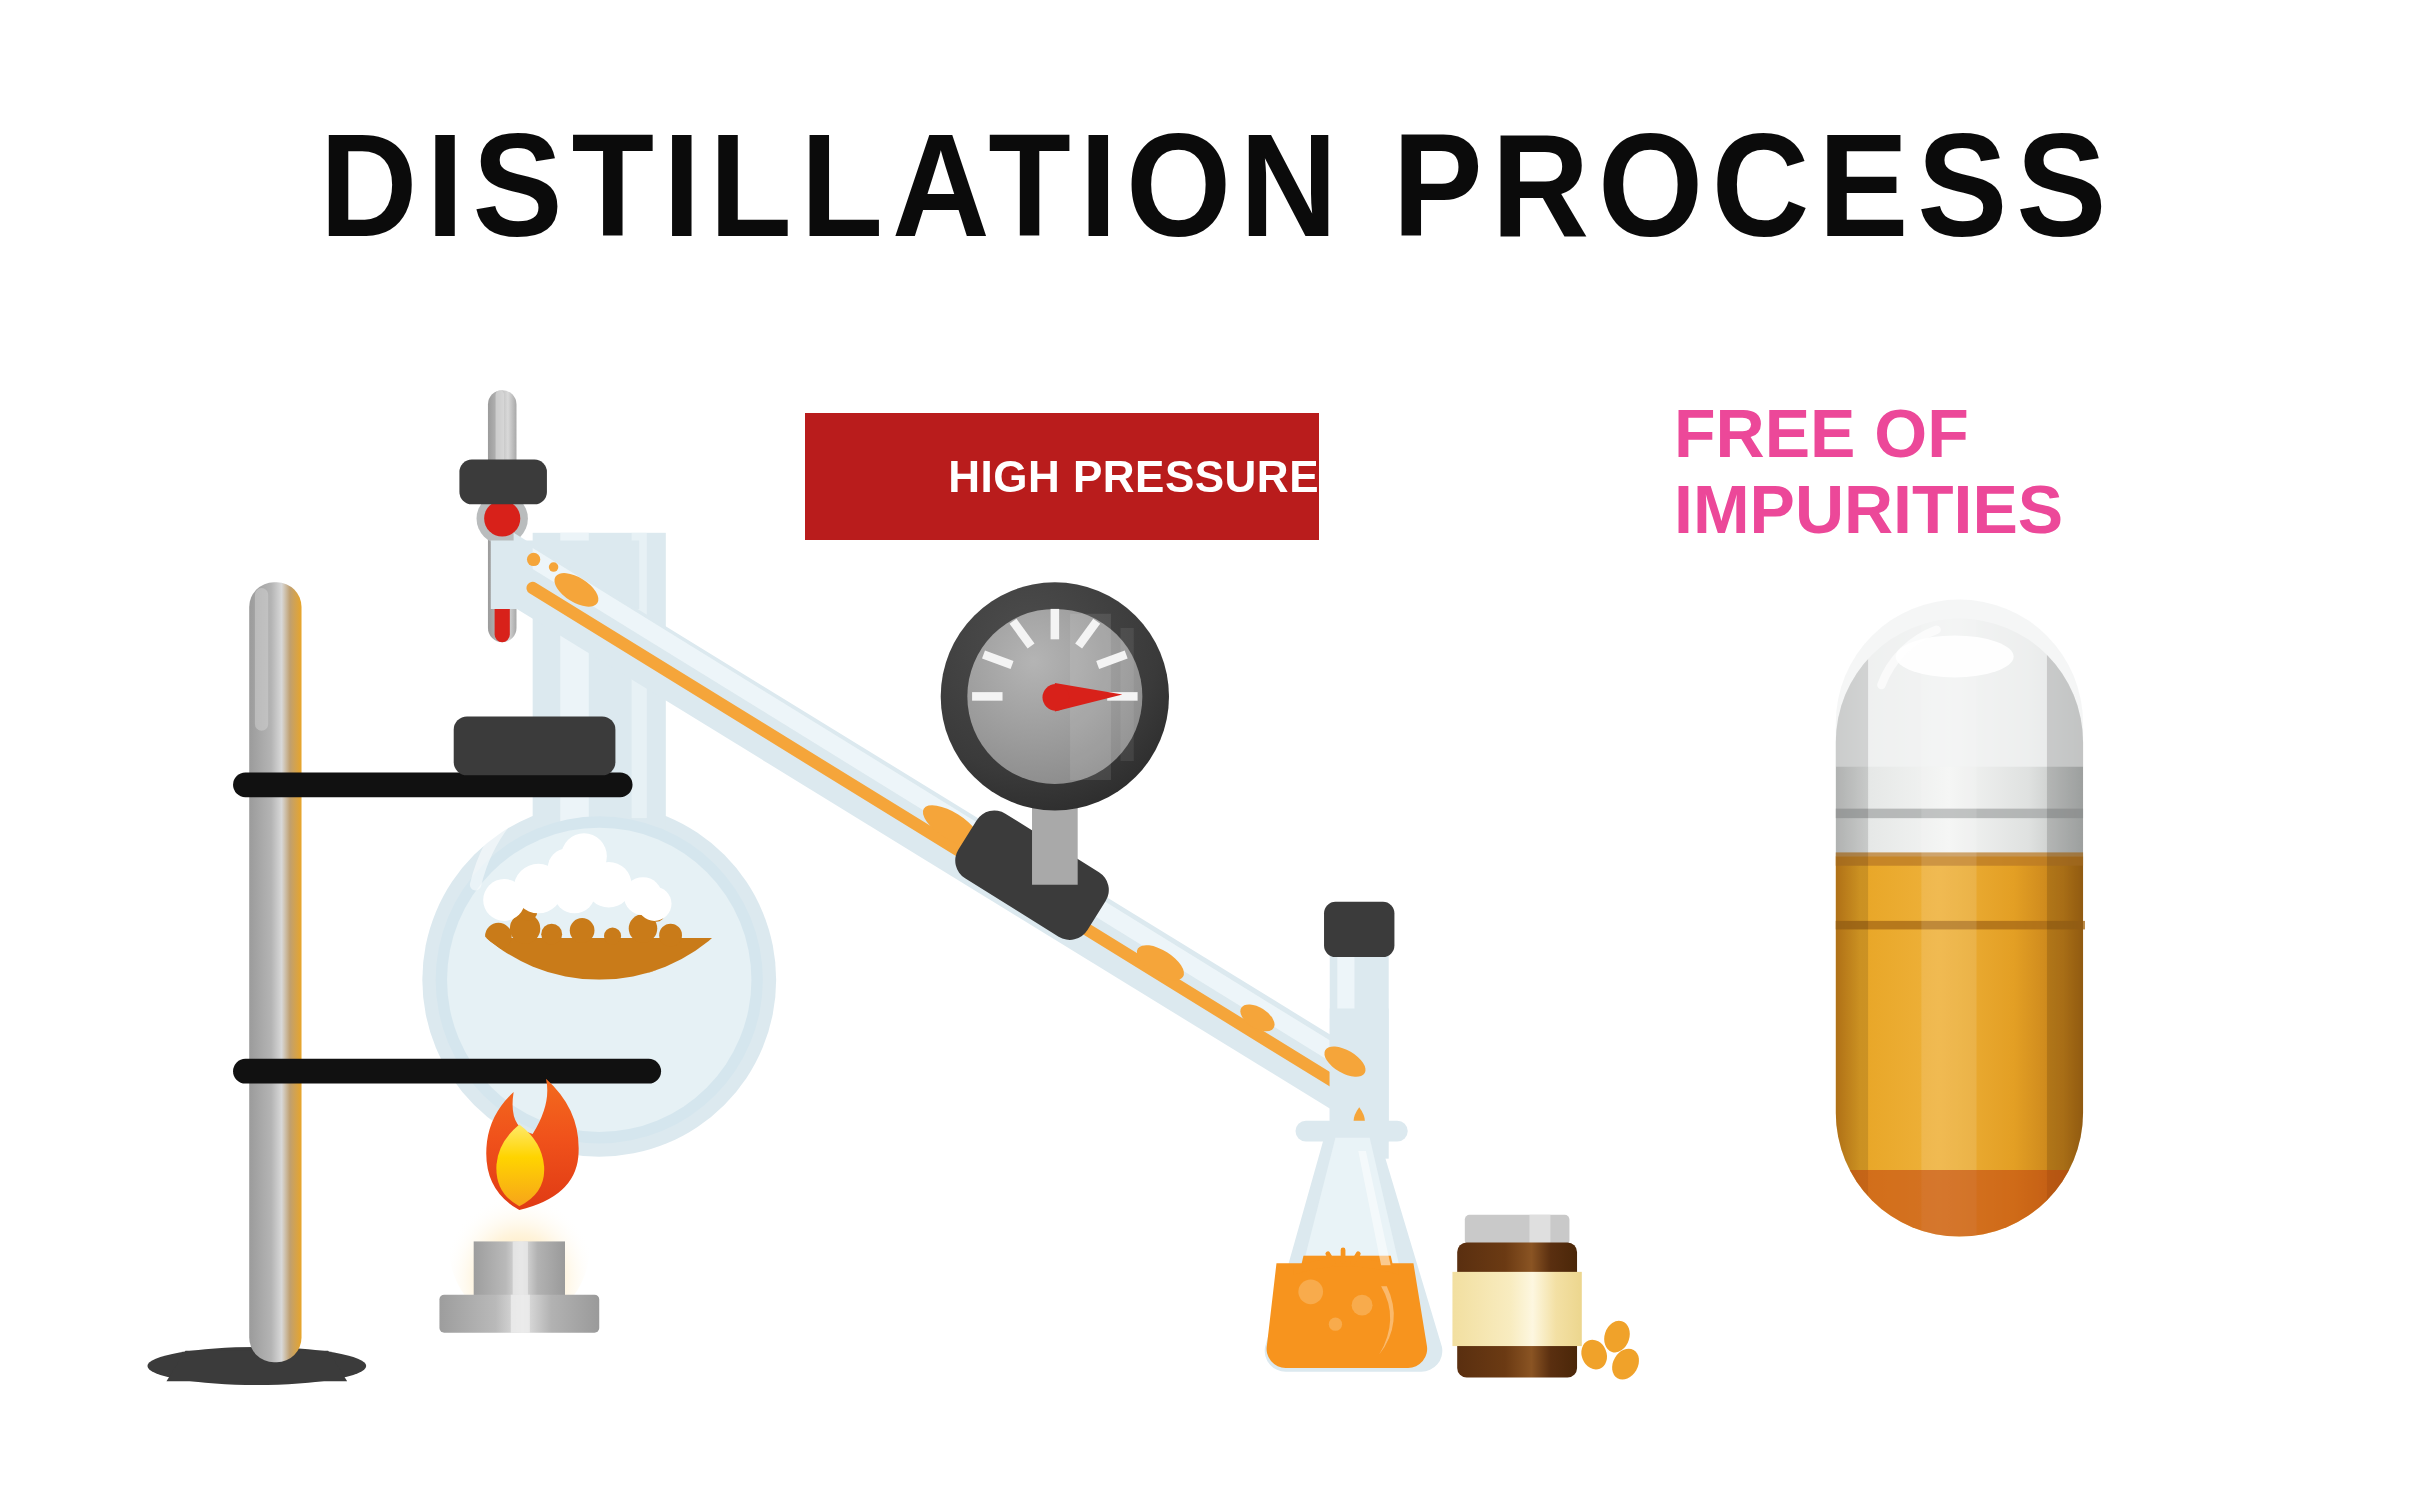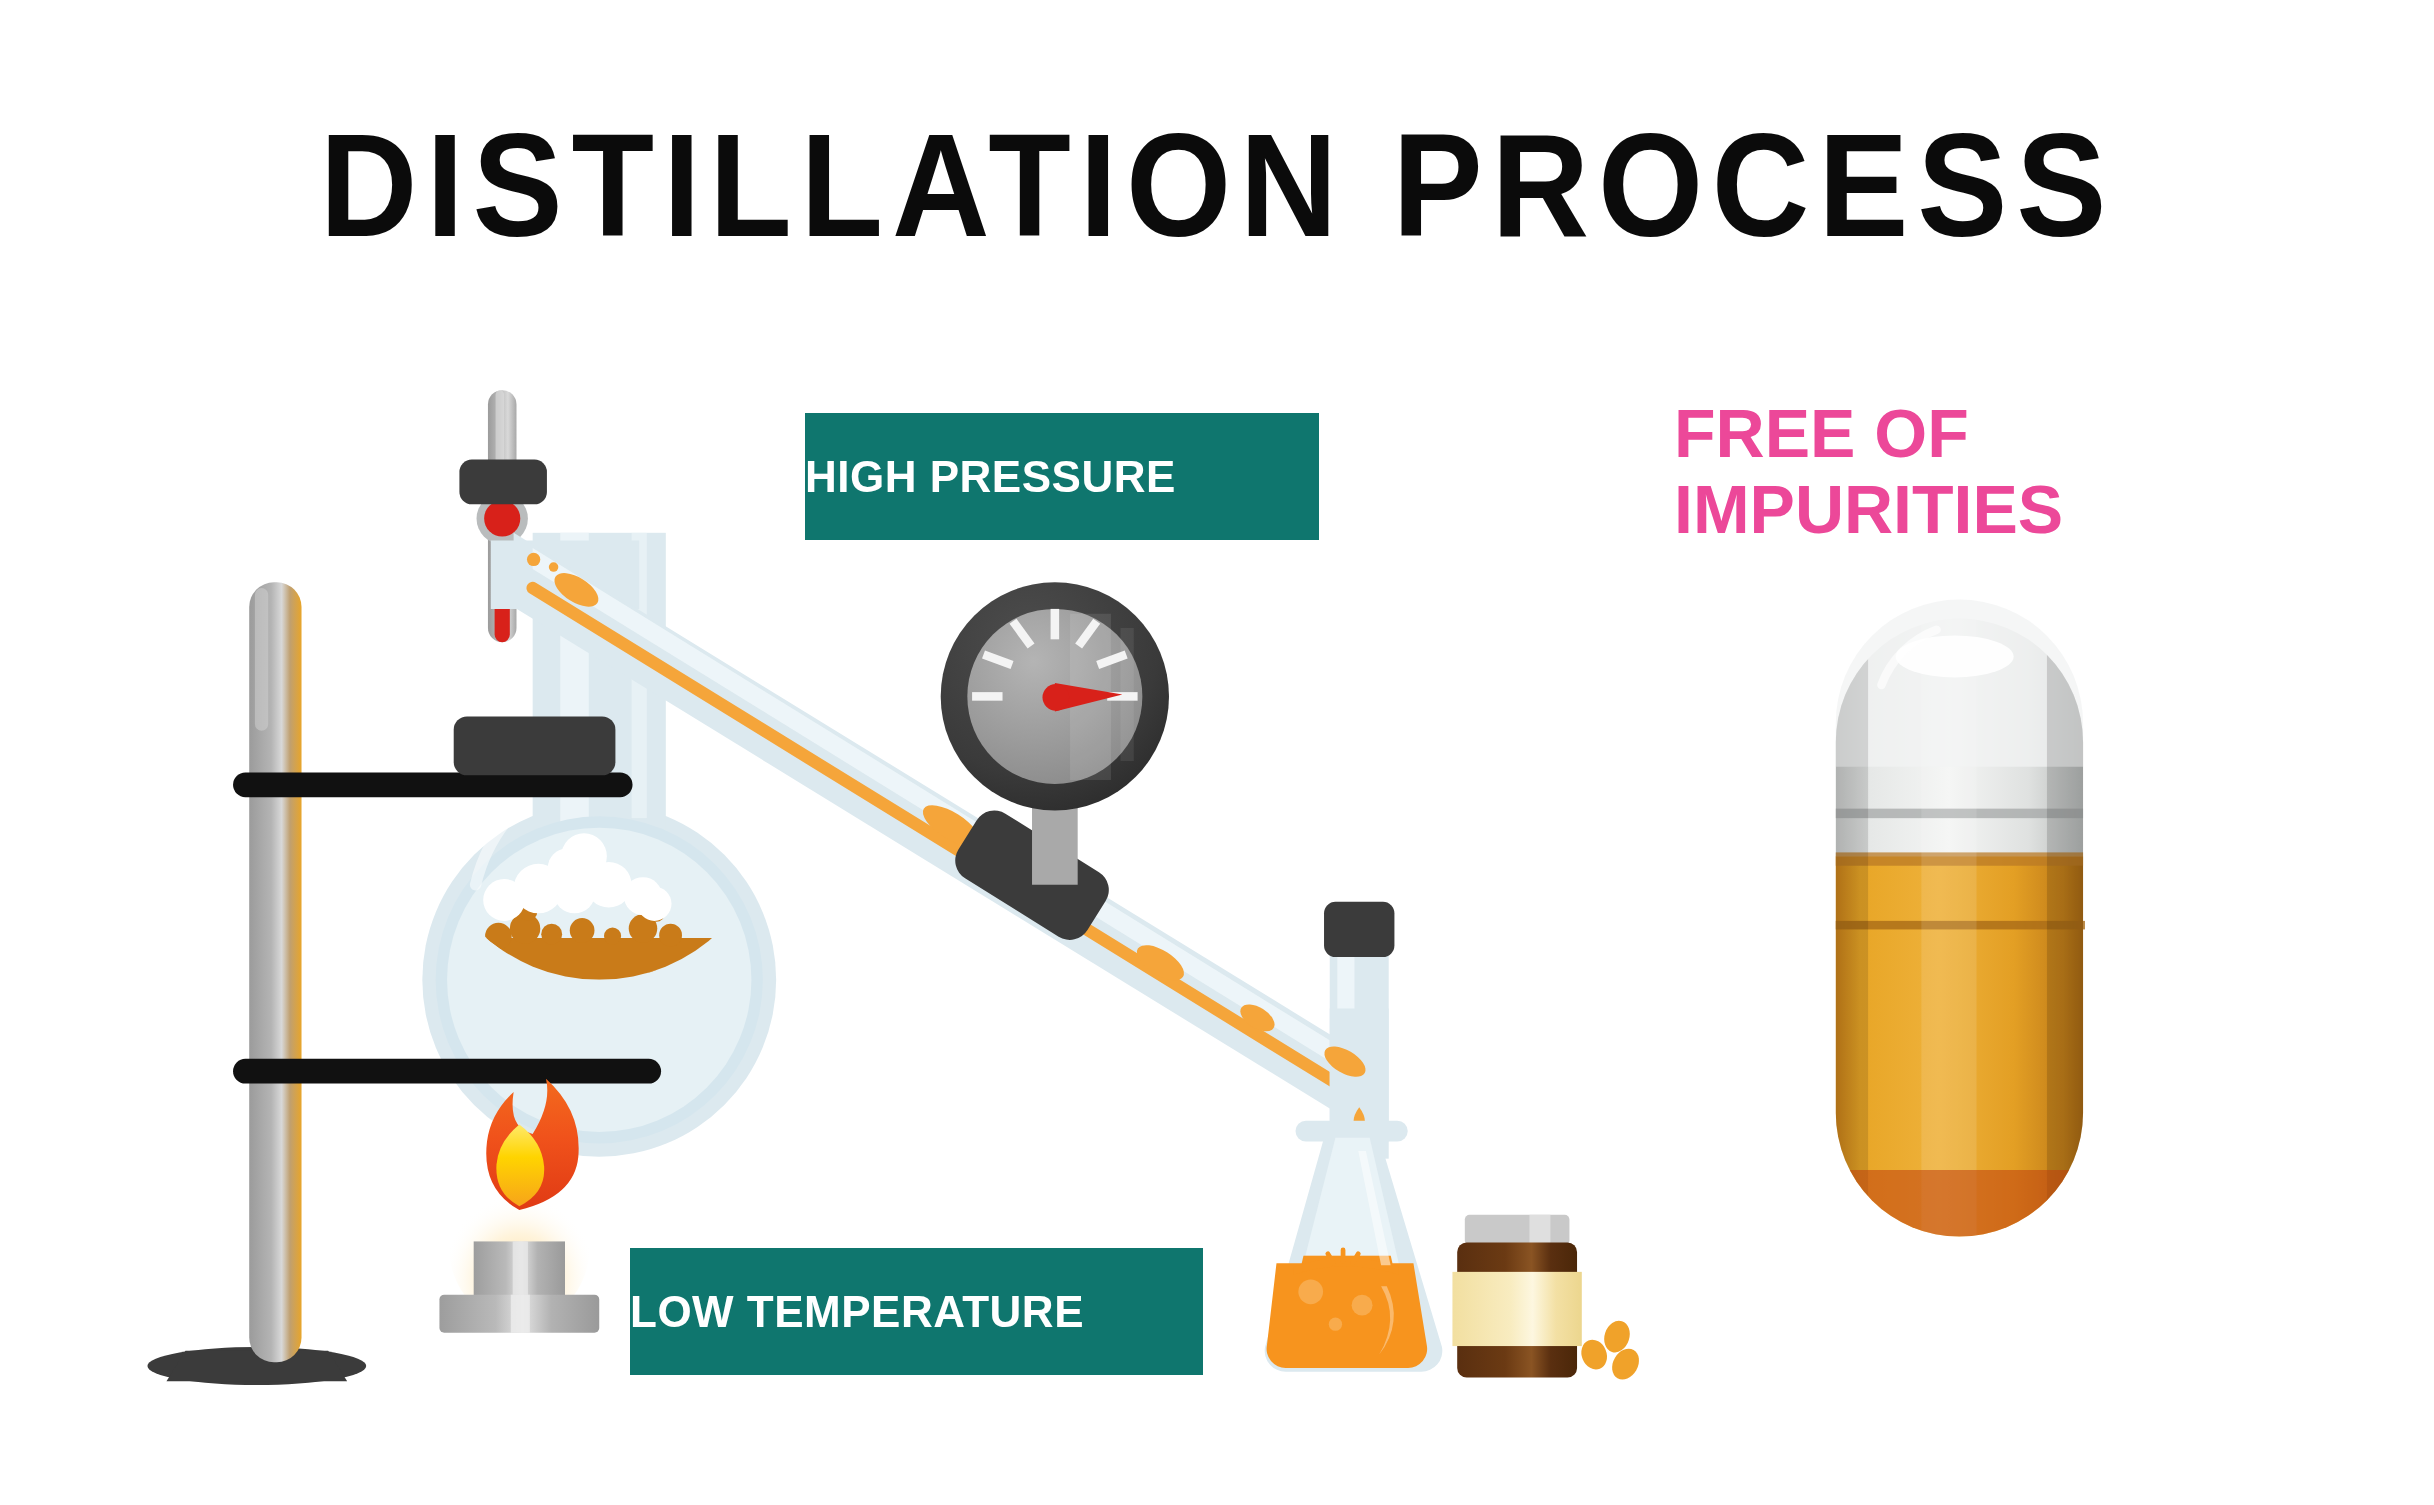--- a/index.html
+++ b/index.html
@@ -18,24 +18,24 @@
     letter-spacing:9.5px;
     color:#0b0b0b;
     white-space:nowrap;
     transform:scaleX(0.92);
     transform-origin:center top;
   }
 
   
   .badge{
     position:absolute;
-    background:#0f766e;
+    background:#b91c1c;
     color:#ffffff;
     font-weight:700;
-    display:flex;align-items:center;justify-content:flex-start;
+    display:flex;align-items:center;justify-content:flex-end;
     letter-spacing:0.5px;
   }
   #badge-hp{left:805px;top:413px;width:514px;height:127px;font-size:44px;}
   #badge-lt{left:630px;top:1248px;width:573px;height:127px;font-size:44px;}
 
   
   .rheading{
     position:absolute;color:#ec4899;font-weight:700;white-space:pre-line;
   }
   #free-imp{left:1674px;top:395px;width:590px;font-size:68px;line-height:1.12;}
@@ -340,21 +340,18 @@
       <path d="M1978,720 a98,98 0 0 1 58,-58" fill="none" stroke="#ffffff" stroke-width="9" opacity="0.65" stroke-linecap="round"></path>
     </g>
   </svg>
 
   <div id="title">DISTILLATION PROCESS</div>
 
   <div class="badge" id="badge-hp">
     <span>HIGH PRESSURE</span>
   </div>
 
-  <div class="badge" id="badge-lt">
-    <span>LOW TEMPERATURE</span>
-  </div>
 
   <div class="rheading" id="free-imp">FREE OF
 IMPURITIES</div>
 
 </div>
 
 
 </body></html>

